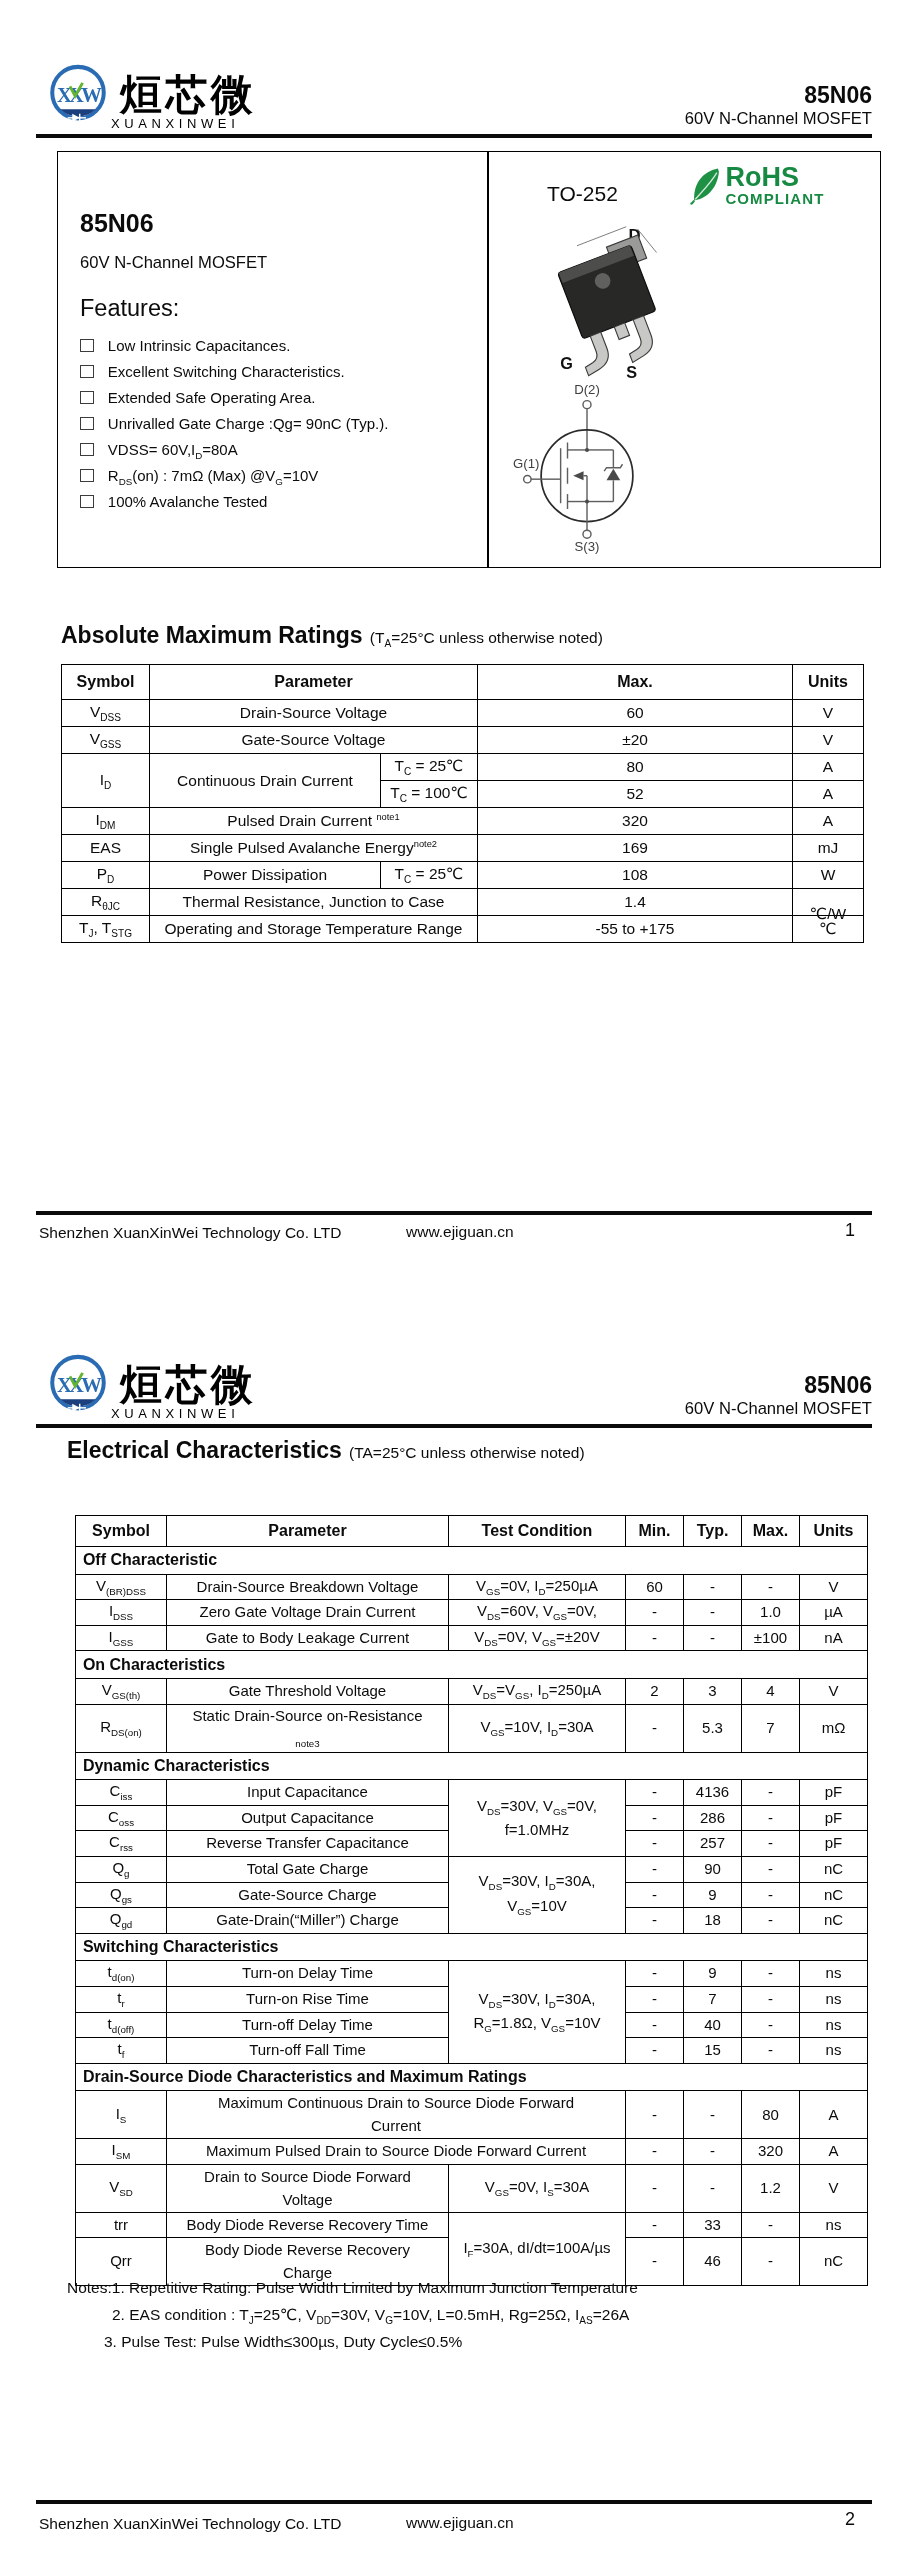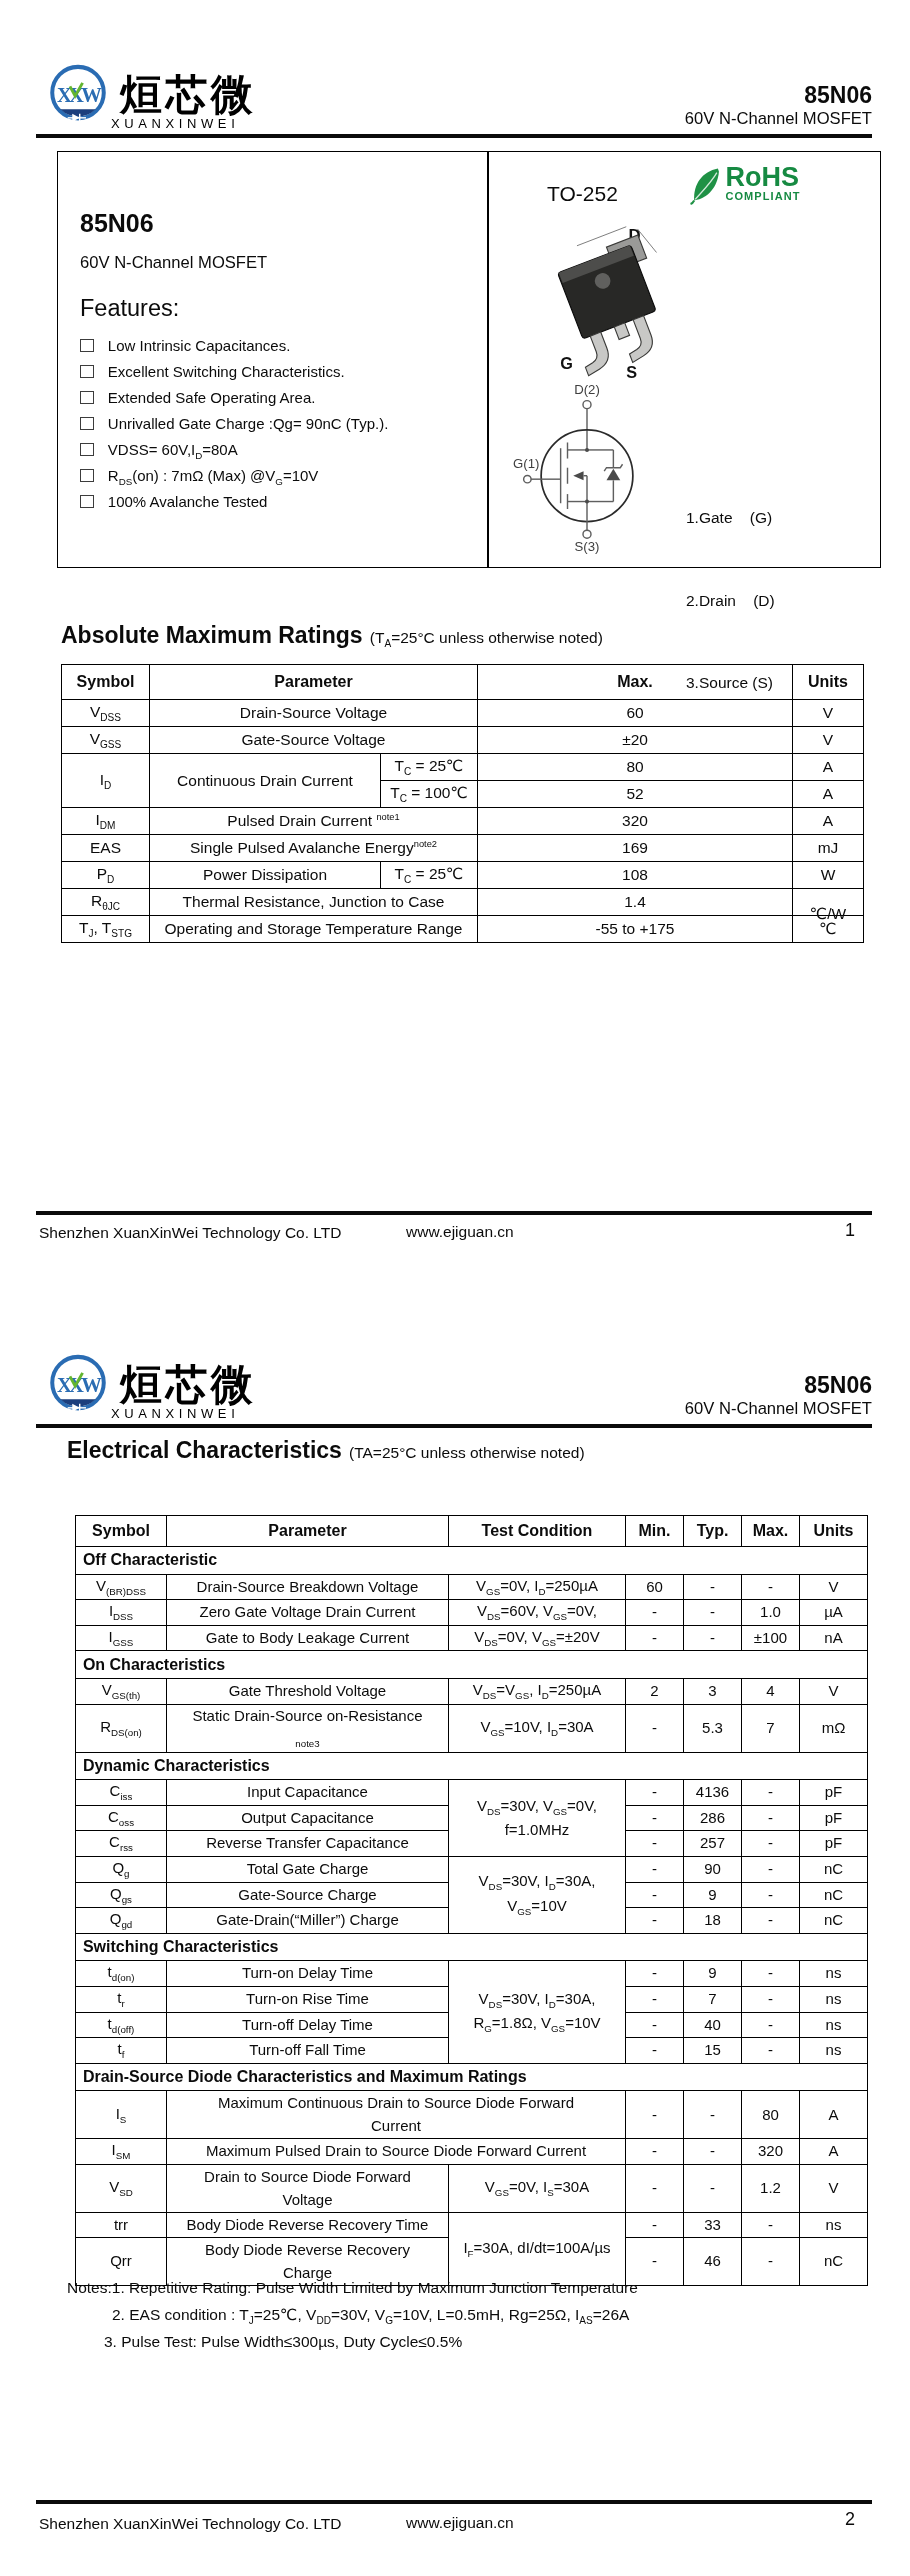--- a/index.html
+++ b/index.html
@@ -18,21 +18,21 @@
   .fb-part{position:absolute;left:22px;top:57px;font-size:25px;font-weight:bold;}
   .fb-sub{position:absolute;left:22px;top:101px;font-size:16.6px;}
   .fb-ft{position:absolute;left:22px;top:143px;font-size:23.5px;text-align:center;}
   .fl{position:absolute;left:22px;top:185px;margin:0;padding:0;list-style:none;}
   .fl li{display:flex;align-items:flex-start;height:26px;font-size:15px;}
   .cb{flex:0 0 auto;width:11.5px;height:11.5px;border:1.1px solid #3c3c3c;margin:1.7px 14.3px 0 0;}
   .pkg-name{position:absolute;left:489px;top:30px;font-size:21px;}
   .rohs{position:absolute;left:631px;top:12.6px;display:flex;}
   .rohs svg{width:33px;height:41px;margin-right:3.4px;}
   .rohs-t{font-size:27px;font-weight:bold;color:#168a42;line-height:25px;}
-  .rohs-s{font-size:11px;font-weight:bold;color:#168a42;letter-spacing:1.1px;}
+  .rohs-s{font-size:15px;font-weight:bold;color:#168a42;letter-spacing:1.1px;}
   .pkg-svg{position:absolute;left:485px;top:68px;width:143px;height:168px;}
   .sch-svg{position:absolute;left:443px;top:232px;width:172px;height:172px;}
   .pins{position:absolute;left:628px;top:297px;font-size:15.5px;line-height:27.5px;white-space:pre;}
   
   .sect-title{position:absolute;white-space:nowrap;text-align:center;}
   .st-b{font-size:23px;font-weight:bold;}
   .st-n{font-size:15.5px;margin-left:4.6px;}
   
   table.t{position:absolute;border-collapse:collapse;table-layout:fixed;border:1.7px solid #000;}
   table.t td{border:1.1px solid #000;border-top-width:1.7px;border-bottom-width:1.7px;padding:0 5.7px;text-align:center;vertical-align:middle;line-height:1.5;overflow:visible;}
@@ -166,25 +166,20 @@
     </g>
     <polygon points="144,152 144,168 126,160" fill="#4a4a4a"></polygon>
     <polygon points="184,168 208,168 196,148" fill="#4a4a4a"></polygon>
     <circle cx="150" cy="115" r="3.5" fill="#4a4a4a"></circle>
     <circle cx="150" cy="205" r="3.5" fill="#4a4a4a"></circle>
     <text x="150" y="18" text-anchor="middle" font-size="23" fill="#3f3f3f">D(2)</text>
     <text x="44" y="146" text-anchor="middle" font-size="23" fill="#3f3f3f">G(1)</text>
     <text x="150" y="292" text-anchor="middle" font-size="23" fill="#3f3f3f">S(3)</text>
   </svg>
 
-  <div class="pins">
-    <div>1.Gate    (G)</div>
-    <div>2.Drain    (D)</div>
-    <div>3.Source (S)</div>
-  </div>
 </div>
 
 <div class="sect-title" style="left:61px;top:622px">
   <span class="st-b">Absolute Maximum Ratings</span>
   <span class="st-n">(T<sub>A</sub>=25°C unless otherwise noted)</span>
 </div>
 
 <table class="t abs-t" style="left:61px;top:664px;width:801px">
   <colgroup>
       <col style="width:88px">

